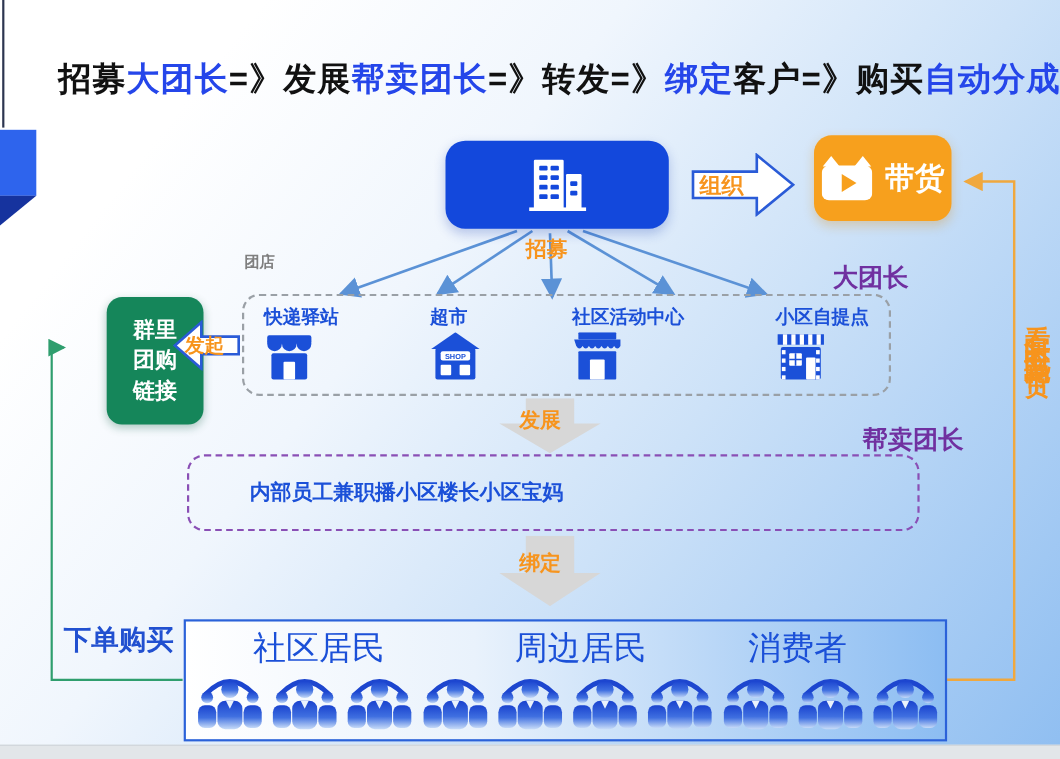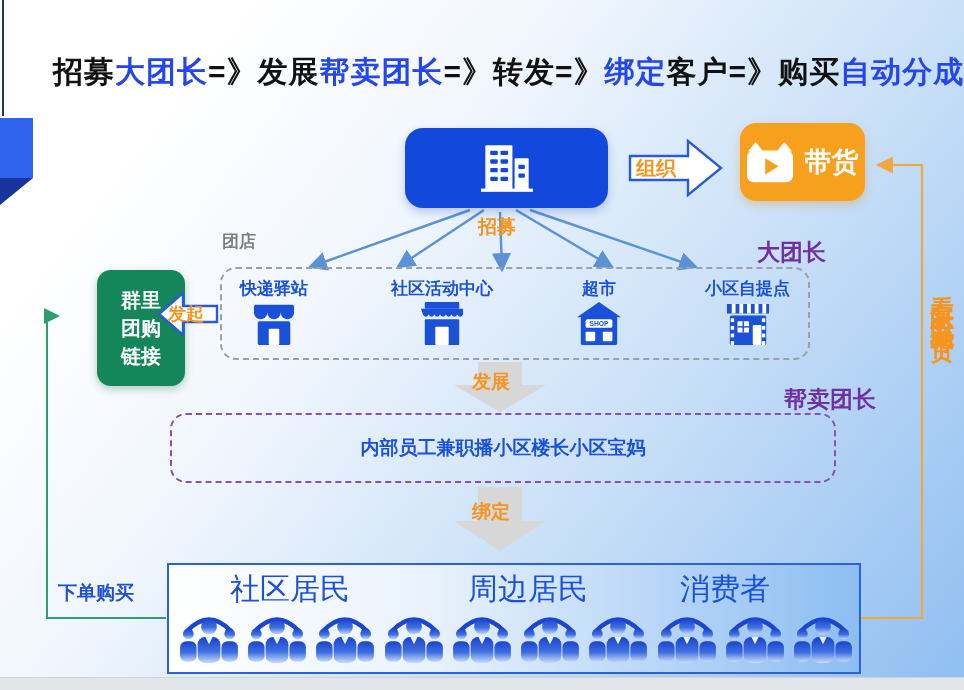--- a/index.html
+++ b/index.html
@@ -20,52 +20,52 @@
   .merchant{left:405px;top:128px;width:203px;height:80px;background:#1348dc;border-radius:18px;
     display:flex;align-items:center;justify-content:center;gap:14px;box-shadow:0 4px 10px rgba(20,60,180,.25);}
   .merchant .lbl{color:#fff;font-size:37px;font-weight:800;letter-spacing:2px;}
   
   .livestream{left:740px;top:123px;width:125px;height:78px;background:#f7a01d;border-radius:16px;
     display:flex;align-items:center;justify-content:center;gap:12px;box-shadow:0 4px 10px rgba(220,140,20,.3);}
   .livestream .lbl{color:#fff;font-size:27px;font-weight:800;}
   
   .orange-lbl{color:#f7941d;font-weight:800;}
   .recruit{left:478px;top:214px;font-size:19px;}
-  .store-section-lbl{left:222px;top:230px;font-size:17px;font-weight:800;color:#7f7f7f;}
+  .store-section-lbl{left:222px;top:230px;font-size:14px;font-weight:800;color:#7f7f7f;}
   .purple-lbl{color:#7030a0;font-weight:800;font-size:23px;}
   .big-leader{left:757px;top:237px;}
   .helper-leader{left:784px;top:384px;}
   
   .store-box{left:220px;top:267px;width:590px;height:93px;border:2px dashed #9aa0a6;border-radius:16px;
     display:flex;justify-content:space-between;padding:8px 18px 4px 18px;box-sizing:border-box;}
-  .store{display:flex;flex-direction:column;align-items:center;gap:2px;}
+  .store{display:flex;flex-direction:column;gap:2px;}
   .store .nm{color:#1b50d8;font-weight:800;font-size:17px;white-space:nowrap;}
   
   .green-box{left:68px;top:270px;width:88px;height:116px;background:#15865a;border-radius:14px;
     color:#fff;font-weight:800;font-size:20px;line-height:28px;text-align:center;
     display:flex;flex-direction:column;justify-content:center;box-shadow:0 3px 8px rgba(10,90,60,.3);margin-left:29px;}
   
   .arrow-txt{font-weight:800;text-align:left;}
   .organize-txt{left:636px;top:155px;width:56px;font-size:20px;}
   .initiate-txt{left:168px;top:302px;width:50px;font-size:18px;font-family:Liberation Serif, serif;}
   .develop-txt{left:472px;top:369px;width:56px;font-size:19px;}
   .bind-txt{left:472px;top:499px;width:56px;font-size:19px;}
   
   .helper-box{left:170px;top:413px;width:666px;height:70px;border:2px dashed #8a4fb5;border-radius:16px;
-    display:flex;align-items:center;justify-content:center;padding:0 55px;box-sizing:border-box;}
+    display:flex;align-items:center;justify-content:flex-start;padding:0 55px;box-sizing:border-box;}
   .helper-box .nm{color:#1b50d8;font-weight:800;font-size:19px;white-space:nowrap;}
   
   .consumer-box{left:167px;top:563px;width:694px;height:111px;border:2px solid #2b62d9;
     background:linear-gradient(90deg,#ffffff 0%,#e9f2fc 38%,#8cbdf2 100%);box-sizing:border-box;}
   .consumer-hdr{top:569px;font-size:30px;font-weight:400;color:#1b50d8;white-space:nowrap;}
   .hdr1{left:230px;} .hdr2{left:468px;} .hdr3{left:680px;}
   .crowd-row{left:178px;top:596px;width:676px;height:72px;display:flex;justify-content:space-between;align-items:flex-end;}
   .crowd{width:62px;height:66px;}
   
-  .order-lbl{left:58px;top:580px;font-size:19px;font-weight:600;color:#2150d0;white-space:nowrap;}
+  .order-lbl{left:58px;top:565px;font-size:25px;font-weight:600;color:#2150d0;white-space:nowrap;}
   .watch-lbl{left:926px;top:276px;writing-mode:vertical-rl;font-size:24px;font-weight:800;color:#f7941d;letter-spacing:7px;}
   
   .bottom-strip{left:0;bottom:0;width:964px;height:12px;background:#e2e6e9;border-top:1px solid #ced4d9;}
   .hidden-defs{position:absolute;width:0;height:0;overflow:hidden;}
 </style>
 </head>
 <body>
 
 <svg class="hidden-defs" aria-hidden="true">
   <defs>
@@ -171,37 +171,37 @@
       <svg width="46" height="44" viewBox="0 0 48 46" fill="#1b50d8">
         <rect x="3" y="3" width="42" height="8" rx="2"></rect>
         <circle cx="10" cy="11" r="7"></circle>
           <circle cx="24" cy="11" r="7"></circle>
           <circle cx="38" cy="11" r="7"></circle>
         <rect x="7" y="20" width="34" height="25" rx="2"></rect>
         <rect x="18.5" y="28" width="11" height="17" fill="#ffffff" rx="1"></rect>
       </svg>
     </div>
     <div class="store">
-      <span class="nm">社区活动中心</span>
-      <svg width="46" height="44" viewBox="0 0 48 46" fill="#1b50d8">
-        <rect x="6" y="0" width="36" height="7" rx="1"></rect>
-        <path d="M2,7 h44 v6 q-3,5 -6,0 q-3,5 -6,0 q-3,5 -6,0 q-3,5 -6,0 q-3,5 -6,0 q-3,5 -6,0 q-3,5 -6,0 z"></path>
-        <rect x="6" y="18" width="36" height="27" rx="1"></rect>
-        <rect x="17" y="26" width="14" height="19" fill="#ffffff" rx="1"></rect>
-      </svg>
-    </div>
-    <div class="store">
       <span class="nm">超市</span>
       <svg width="46" height="44" viewBox="0 0 48 46">
         <polygon points="24,0 47,16 1,16" fill="#1b50d8"></polygon>
         <rect x="5" y="15" width="38" height="30" rx="2" fill="#1b50d8"></rect>
         <rect x="10" y="18" width="28" height="9" rx="2" fill="#ffffff"></rect>
         <text x="24" y="25.5" text-anchor="middle" font-size="7" font-weight="bold" fill="#1b50d8" font-family="Liberation Sans, sans-serif">SHOP</text>
         <rect x="10" y="31" width="10" height="10" fill="#ffffff" rx="1"></rect>
         <rect x="28" y="31" width="10" height="10" fill="#ffffff" rx="1"></rect>
+      </svg>
+    </div>
+    <div class="store">
+      <span class="nm">社区活动中心</span>
+      <svg width="46" height="44" viewBox="0 0 48 46" fill="#1b50d8">
+        <rect x="6" y="0" width="36" height="7" rx="1"></rect>
+        <path d="M2,7 h44 v6 q-3,5 -6,0 q-3,5 -6,0 q-3,5 -6,0 q-3,5 -6,0 q-3,5 -6,0 q-3,5 -6,0 q-3,5 -6,0 z"></path>
+        <rect x="6" y="18" width="36" height="27" rx="1"></rect>
+        <rect x="17" y="26" width="14" height="19" fill="#ffffff" rx="1"></rect>
       </svg>
     </div>
     <div class="store">
       <span class="nm">小区自提点</span>
       <svg width="46" height="44" viewBox="0 0 48 46">
         <path d="M2,2 h44 v10 h-44 z" fill="#1b50d8"></path>
         <g fill="#ffffff">
             <rect x="7" y="2" width="4" height="10"></rect>
             <rect x="15" y="2" width="4" height="10"></rect>
             <rect x="23" y="2" width="4" height="10"></rect>

